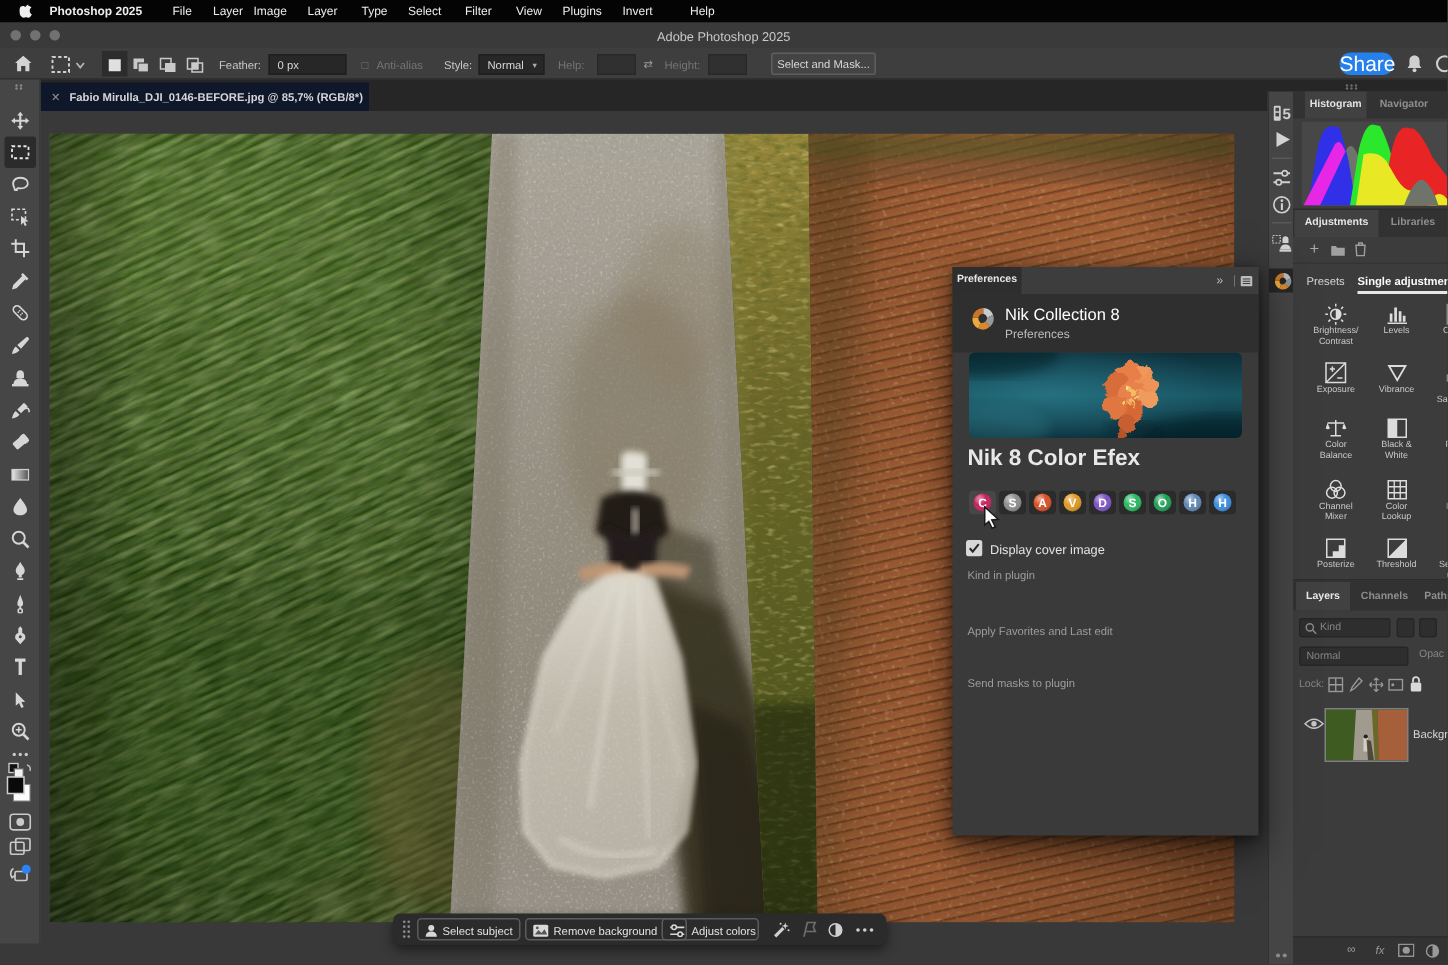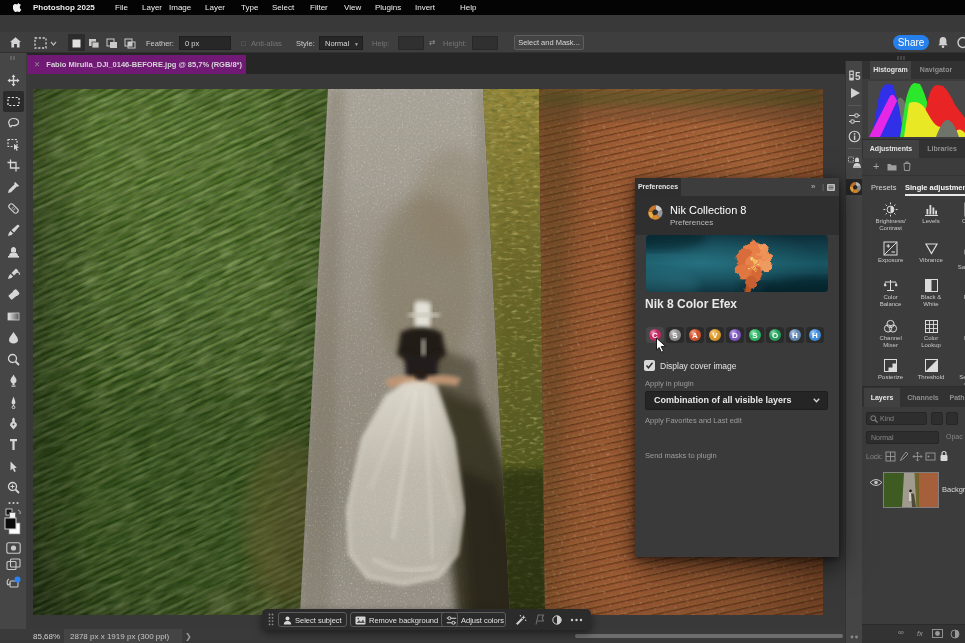--- a/index.html
+++ b/index.html
@@ -13,21 +13,21 @@
   #menubar span { position:absolute; top:3px; }
   #titlebar { left:0; top:15px; width:965px; height:17px; background:#3a3a3a; }
   .tl { position:absolute; top:5px; width:7px; height:7px; border-radius:50%;
         background:#717171; }
   #titletext { position:absolute; top:4px; left:0; width:965px; text-align:center;
                color:#c9c9c9; font-size:8.5px; }
   #optionsbar { left:0; top:32px; width:965px; height:21px; background:#3e3e3e;
                 border-bottom:1px solid #303030; color:#c9c9c9; font-size:7.5px; }
   #tabbar { left:0; top:53px; width:965px; height:21px; background:#262626; }
   #doctab { position:absolute; left:27px; top:55px; width:219px; height:19px;
-            background:#701a75; color:#d5d5d5; font-size:7.5px; line-height:19px; white-space:nowrap; overflow:hidden; }
+            background:#0f172a; color:#d5d5d5; font-size:7.5px; line-height:19px; white-space:nowrap; overflow:hidden; }
   
   #toolbar { left:0; top:53px; width:27px; height:576px; background:#464646;
              border-right:1px solid #3a3a3a; }
   
   #canvas { left:27px; top:74px; width:818px; height:555px; background:#393939; }
   #photo { position:absolute; left:6px; top:15px; width:790px; height:526px; }
   
   #rail { left:845px; top:61px; width:17px; height:582px; background:#454545;
           border-left:1px solid #333; }
   
@@ -66,20 +66,26 @@
     <span style="left:205px">Layer</span>
     <span style="left:241px">Type</span>
     <span style="left:272px">Select</span>
     <span style="left:310px">Filter</span>
     <span style="left:344px">View</span>
     <span style="left:375px">Plugins</span>
     <span style="left:415px">Invert</span>
     <span style="left:460px">Help</span>
   </div>
 
+  <div class="abs" id="titlebar">
+    <div class="tl" style="left:7px"></div>
+    <div class="tl" style="left:20px"></div>
+    <div class="tl" style="left:33px"></div>
+    <div id="titletext">Adobe Photoshop 2025</div>
+  </div>
 
   <div class="abs" id="optionsbar">
 
     <svg style="position:absolute;left:9px;top:4px" width="13" height="13" viewBox="0 0 13 13">
         <path d="M6.5 1.2 L12 6 L10.6 6 L10.6 11.5 L7.9 11.5 L7.9 8 L5.1 8 L5.1 11.5 L2.4 11.5 L2.4 6 L1 6 Z" fill="#d4d4d4"></path>
       </svg>
 
     <svg style="position:absolute;left:34px;top:5px" width="24" height="12" viewBox="0 0 24 12">
         <rect x="1" y="1" width="11" height="10" fill="none" stroke="#cfcfcf" stroke-width="1.3" stroke-dasharray="2.2 1.6"></rect>
         <path d="M17 5 l2.5 3 l2.5 -3" fill="none" stroke="#b5b5b5" stroke-width="1.2"></path>
@@ -108,21 +114,21 @@
     <span style="position:absolute;left:251px;top:7px;color:#757575">Anti-alias</span>
     <span style="position:absolute;left:296px;top:7px">Style:</span>
     <div style="position:absolute;left:319px;top:3.5px;width:44px;height:14px;background:#272727;border:1px solid #1f1f1f;color:#d8d8d8;padding:2px 0 0 5px">Normal <span style="position:absolute;right:3px;top:4px;font-size:5px;color:#aaa">▼</span></div>
     <span style="position:absolute;left:372px;top:7px;color:#757575">Help:</span>
     <div style="position:absolute;left:398px;top:3.5px;width:26px;height:14px;background:#303030;border:1px solid #282828"></div>
     <span style="position:absolute;left:429px;top:6px;color:#9a9a9a">⇄</span>
     <span style="position:absolute;left:443px;top:7px;color:#757575">Height:</span>
     <div style="position:absolute;left:472px;top:3.5px;width:26px;height:14px;background:#303030;border:1px solid #282828"></div>
     <div style="position:absolute;left:514px;top:3px;width:70px;height:15px;background:#444;border:1px solid #5e5e5e;border-radius:2px;text-align:center;line-height:14px;color:#d8d8d8">Select and Mask...</div>
 
-    <div style="position:absolute;left:893px;top:3px;width:36px;height:15px;background:#2680eb;border-radius:8px;text-align:center;line-height:15px;color:#fff;font-size:10px">Share</div>
+    <div style="position:absolute;left:893px;top:3px;width:36px;height:15px;background:#2680eb;border-radius:8px;text-align:center;line-height:15px;color:#fff;font-size:14px">Share</div>
     <svg style="position:absolute;left:937px;top:4px" width="12" height="13" viewBox="0 0 12 13">
         <path d="M6 1 C3.8 1 2.6 2.6 2.6 4.6 L2.6 7.5 L1.4 9.3 L10.6 9.3 L9.4 7.5 L9.4 4.6 C9.4 2.6 8.2 1 6 1 Z" fill="#cfcfcf"></path>
         <circle cx="6" cy="10.8" r="1.3" fill="#cfcfcf"></circle>
       </svg>
     <svg style="position:absolute;left:956px;top:4px" width="12" height="13" viewBox="0 0 12 13">
         <circle cx="7" cy="6.5" r="5" fill="none" stroke="#cfcfcf" stroke-width="1.4"></circle>
       </svg>
   </div>
 
   <div class="abs" id="tabbar">
@@ -680,27 +686,20 @@
         <rect x="0.5" y="0.5" width="10" height="8" fill="none" stroke="#9a9a9a" stroke-width="0.9"></rect>
         <circle cx="5.5" cy="4.5" r="2.4" fill="#9a9a9a"></circle>
       </svg>
     <svg style="position:absolute;left:88px;top:568px" width="10" height="10" viewBox="0 0 10 10">
         <circle cx="5" cy="5" r="4" fill="none" stroke="#9a9a9a" stroke-width="0.9"></circle>
         <path d="M5 1 A4 4 0 0 1 5 9 Z" fill="#9a9a9a"></path>
       </svg>
 
   </div>
 
-  <div class="abs" id="statusbar">
-    <span style="position:absolute;left:33px;top:3px">85,68%</span>
-    <div style="position:absolute;left:64px;top:0;width:118px;height:14px;background:#444"></div>
-      <span style="position:absolute;left:70px;top:3px;color:#c5c5c5">2878 px x 1919 px (300 ppi)</span>
-    <span style="position:absolute;left:185px;top:3px;color:#9a9a9a">❯</span>
-    <div style="position:absolute;left:575px;top:5px;width:268px;height:4px;background:#6e6e6e;border-radius:2px"></div>
-  </div>
 
   <div class="abs" id="taskbar">
     <svg style="position:absolute;left:6px;top:4px" width="6" height="13" viewBox="0 0 6 13">
         <g fill="#8a8a8a">
           <circle cx="1.5" cy="1.5" r="0.9"></circle>
           <circle cx="4.5" cy="1.5" r="0.9"></circle>
           <circle cx="1.5" cy="4.8" r="0.9"></circle>
           <circle cx="4.5" cy="4.8" r="0.9"></circle>
           <circle cx="1.5" cy="8.1" r="0.9"></circle>
           <circle cx="4.5" cy="8.1" r="0.9"></circle>
@@ -812,21 +811,21 @@
           <circle cx="103" cy="44" r="6" fill="#c85f30"></circle>
           <circle cx="100" cy="51" r="3.4" fill="#b55428"></circle>
           <circle cx="114" cy="8" r="4" fill="#f0975c"></circle>
           <path d="M103 19 L111 24 L103 29 L109 34 Z" fill="#f4c264" opacity="0.9"></path>
           <circle cx="104" cy="22" r="1.6" fill="#f8e08a"></circle>
           <circle cx="110" cy="28" r="1.4" fill="#f4d070"></circle>
           <circle cx="101" cy="31" r="1.2" fill="#f4d070"></circle>
         </g>
       </g>
     </svg>
-    <div style="position:absolute;left:10px;top:119px;color:#e8e8e8;font-size:12px;font-weight:bold">Nik 8 Color Efex</div>
+    <div style="position:absolute;left:10px;top:119px;color:#e8e8e8;font-size:15px;font-weight:bold">Nik 8 Color Efex</div>
     <svg style="position:absolute;left:11px;top:149px" width="182" height="16" viewBox="0 0 182 16">
       <defs>
         <radialGradient id="sh1" cx="0.35" cy="0.3" r="0.8">
             <stop offset="0" stop-color="#fff" stop-opacity="0.55"></stop>
             <stop offset="0.45" stop-color="#fff" stop-opacity="0"></stop>
             <stop offset="1" stop-color="#000" stop-opacity="0.25"></stop>
           </radialGradient>
       </defs>
       <rect x="0" y="0" width="18" height="16" rx="3" fill="#474747"></rect>
       <rect x="20" y="0" width="18" height="16" rx="3" fill="#2b2b2b"></rect>
@@ -865,25 +864,21 @@
         <circle cx="169" cy="8" r="6" fill="#3c8ce0"></circle>
           <circle cx="169" cy="8" r="6" fill="url(#sh1)"></circle>
           <text x="169" y="11">H</text>
       </g>
     </svg>
     <svg style="position:absolute;left:9px;top:182px" width="11" height="11" viewBox="0 0 11 11">
         <rect x="0" y="0" width="11" height="11" rx="2" fill="#d8d8d8"></rect>
         <path d="M2.5 5.5 L4.5 7.8 L8.5 2.8" fill="none" stroke="#2a2a2a" stroke-width="1.4"></path>
       </svg>
     <div style="position:absolute;left:25px;top:183px;color:#e3e3e3;font-size:8.5px">Display cover image</div>
-    <div class="droplabel" style="top:201px">Apply in plugin</div>
-    <div class="drop" style="top:213px">Combination of all visible layers
-      <svg class="chev" viewBox="0 0 7 5">
-          <path d="M0.8 0.8 L3.5 3.8 L6.2 0.8" fill="none" stroke="#d8d8d8" stroke-width="1.3"></path>
-        </svg></div>
+    <div class="droplabel" style="top:201px">Kind in plugin</div>
     <div class="droplabel" style="top:238px">Apply Favorites and Last edit</div>
     <div class="droplabel" style="top:273px">Send masks to plugin</div>
   </div>
 
   <svg class="abs" style="left:655px;top:337px;z-index:50" width="12" height="16" viewBox="0 0 12 16">
       <path d="M1.5 1 L10.5 9.2 L6.2 9.6 L8.6 14.2 L6.4 15.2 L4.2 10.6 L1.5 13 Z" fill="#fdfdfd" stroke="#1a1a1a" stroke-width="1"></path>
     </svg>
 
 </div>
 

